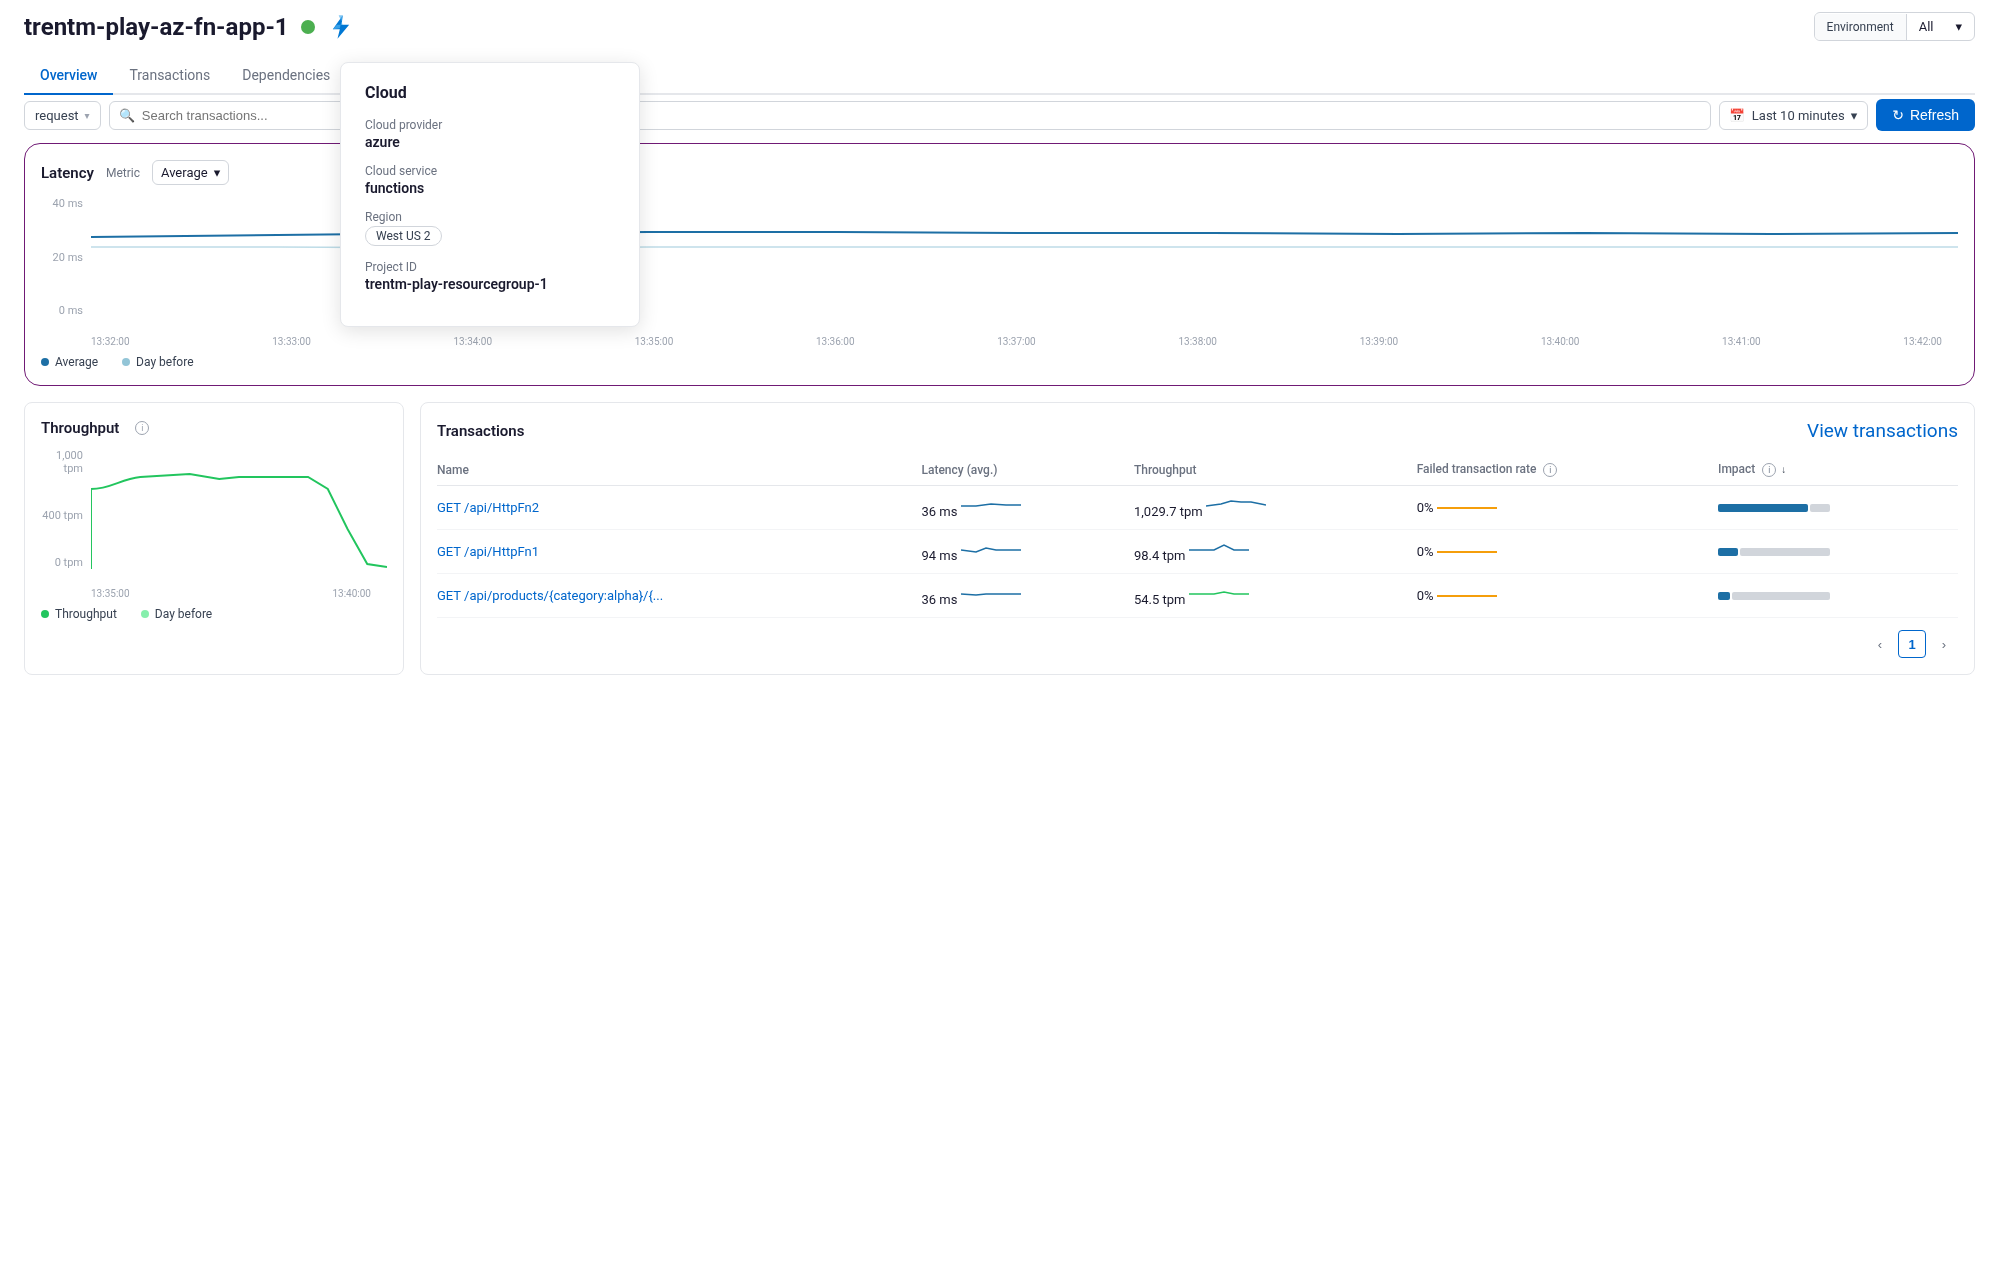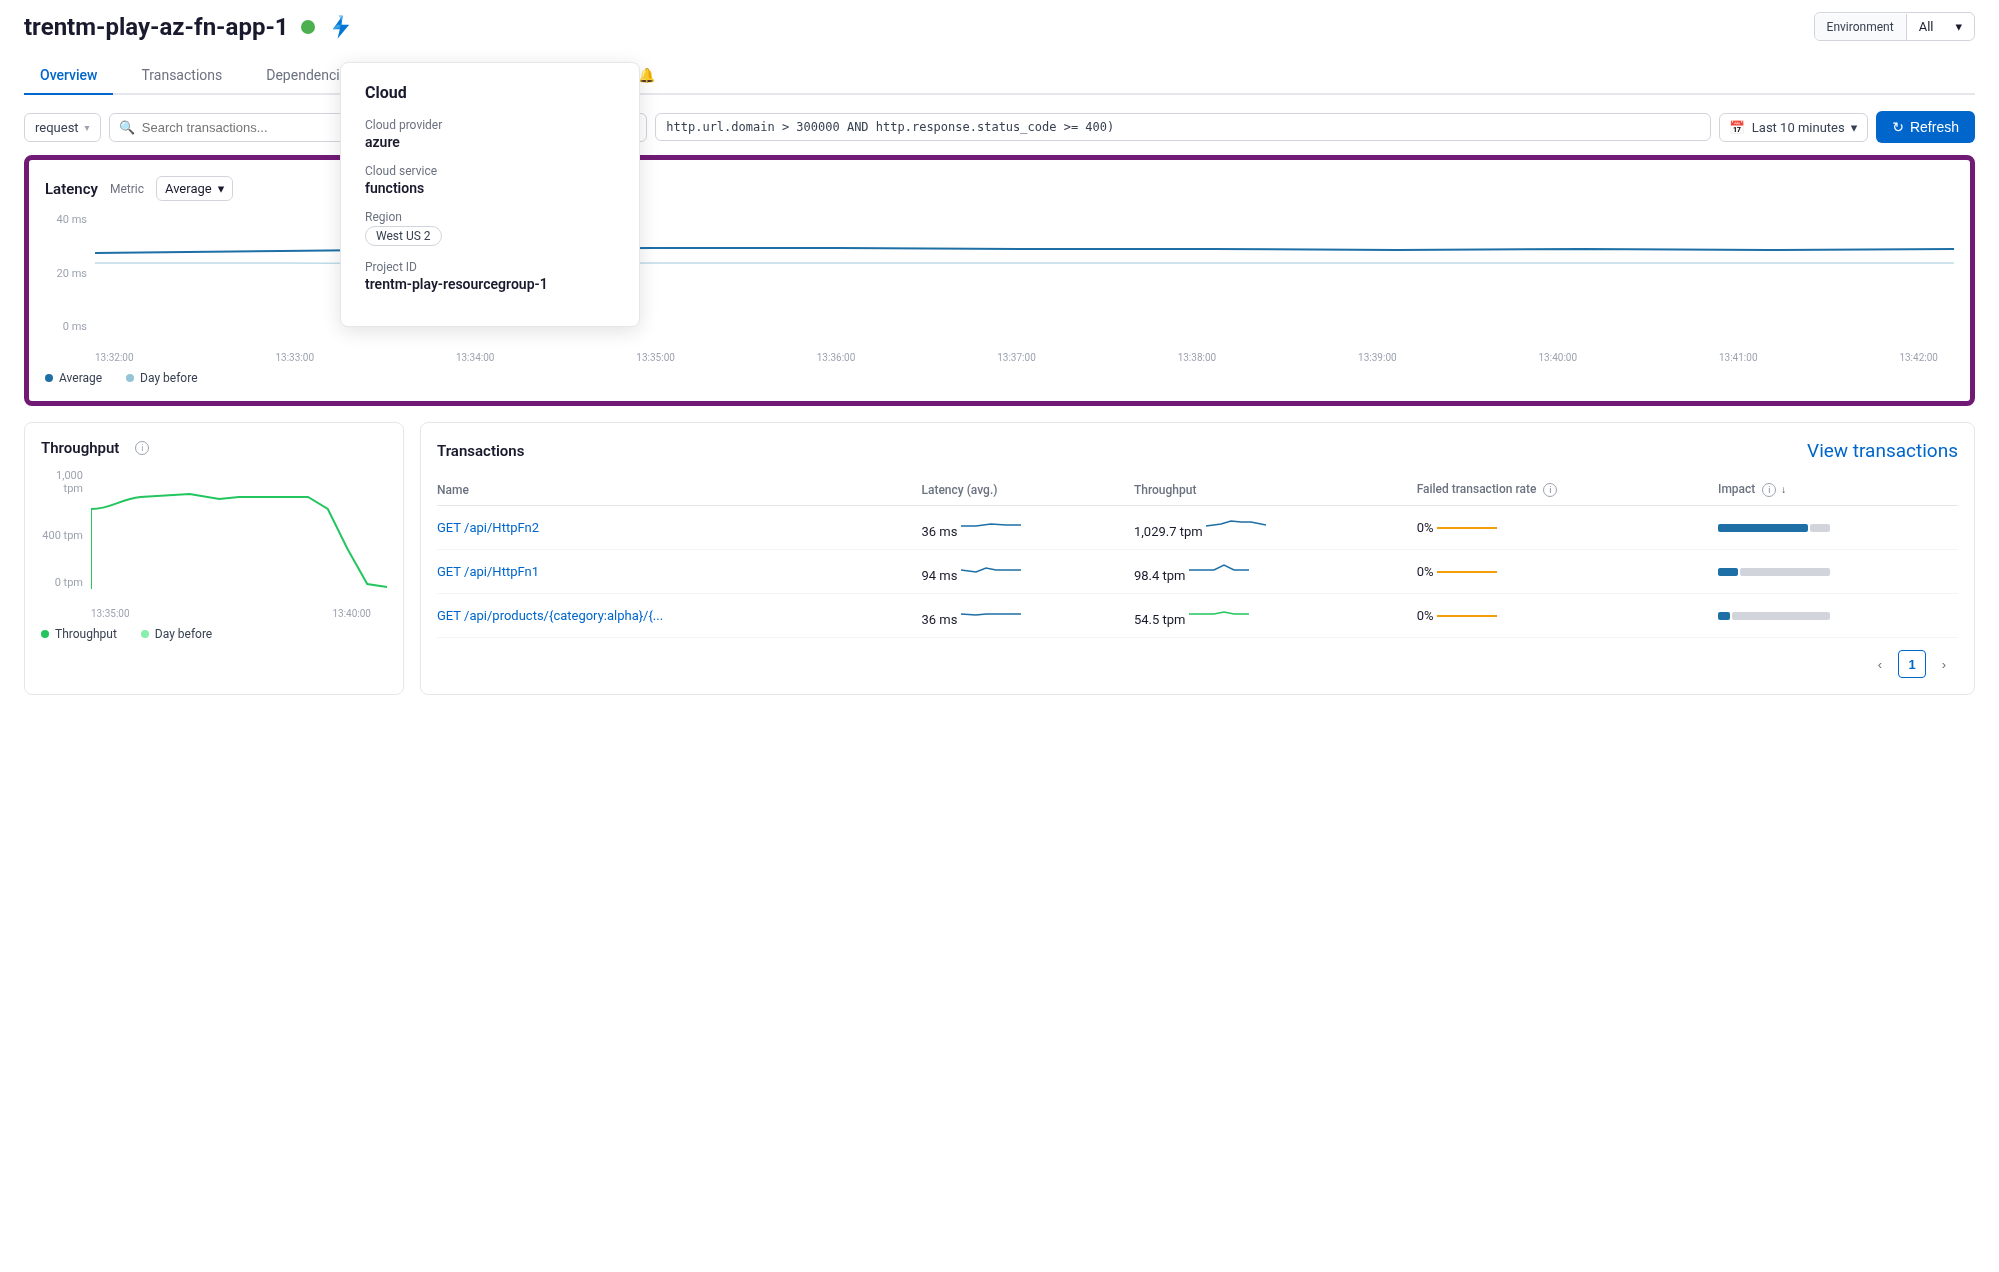--- a/index.html
+++ b/index.html
@@ -13,21 +13,21 @@
     .app-title { font-size: 24px; font-weight: 700; color: #1a1a2e; }
     .status-dot { width: 14px; height: 14px; border-radius: 50%; background: #4caf50; display: inline-block; }
     .azure-icon { width: 28px; height: 28px; display: flex; align-items: center; justify-content: center; }
     .azure-icon svg { width: 28px; height: 28px; }
     
     .env-selector { display: flex; align-items: center; border: 1px solid #d1d5db; border-radius: 6px; overflow: hidden; }
     .env-label { padding: 6px 12px; background: #f9fafb; border-right: 1px solid #d1d5db; font-size: 12px; color: #374151; }
     .env-value { padding: 6px 12px; font-size: 13px; color: #1a1a2e; display: flex; align-items: center; gap: 22px; }
     
     
-    .tabs { display: flex; align-items: center; border-bottom: 2px solid #e5e7eb; margin-bottom: 16px; gap: 12px; }
+    .tabs { display: flex; align-items: center; border-bottom: 2px solid #e5e7eb; margin-bottom: 4px; gap: 0; }
     .tab { padding: 10px 16px; cursor: pointer; font-size: 14px; color: #6b7280; border-bottom: 2px solid transparent; margin-bottom: -2px; white-space: nowrap; }
     .tab.active { color: #0066cc; border-bottom-color: #0066cc; font-weight: 500; }
     .tab-icon { display: inline-flex; align-items: center; margin-left: 4px; }
     
     
     .filters-row { display: flex; align-items: center; gap: 8px; margin-bottom: 12px; flex-wrap: wrap; }
     .filter-select { display: flex; align-items: center; border: 1px solid #d1d5db; border-radius: 6px; padding: 6px 10px; background: #fff; cursor: pointer; gap: 6px; font-size: 13px; color: #374151; }
     .filter-select .chevron { color: #9ca3af; font-size: 10px; }
     
     .search-box { display: flex; align-items: center; border: 1px solid #d1d5db; border-radius: 6px; padding: 6px 10px; background: #fff; gap: 6px; flex: 1; min-width: 200px; }
@@ -38,21 +38,21 @@
     
     .time-filter { display: flex; align-items: center; border: 1px solid #d1d5db; border-radius: 6px; padding: 6px 10px; background: #fff; gap: 6px; font-size: 13px; color: #374151; }
     .calendar-icon { color: #0066cc; }
     
     .refresh-btn { background: #0066cc; color: #fff; border: none; border-radius: 6px; padding: 8px 16px; font-size: 14px; font-weight: 500; cursor: pointer; display: flex; align-items: center; gap: 6px; }
     
     
     .main-content { display: flex; flex-direction: column; gap: 16px; }
     
     
-    .latency-card { background: #fff; border: 5px solid #701a75; border-radius: 8px; padding: 16px; }
+    .latency-card { background: #fff; border: 1px solid #701a75; border-radius: 16px; padding: 16px; }
     .card-header { display: flex; align-items: center; gap: 12px; margin-bottom: 12px; }
     .card-title { font-size: 15px; font-weight: 600; color: #1a1a2e; }
     .metric-label { font-size: 12px; color: #6b7280; }
     .metric-select { display: flex; align-items: center; border: 1px solid #d1d5db; border-radius: 6px; padding: 4px 8px; background: #fff; gap: 6px; font-size: 13px; cursor: pointer; }
     
     .chart-area { position: relative; height: 150px; margin: 0 0 8px 0; }
     .chart-y-labels { position: absolute; left: 0; top: 0; bottom: 30px; display: flex; flex-direction: column; justify-content: space-between; color: #9ca3af; font-size: 11px; padding-right: 8px; width: 50px; text-align: right; }
     .chart-svg-wrap { position: absolute; left: 50px; right: 0; top: 0; bottom: 30px; }
     .chart-x-labels { position: absolute; left: 50px; right: 16px; bottom: 0; display: flex; justify-content: space-between; color: #9ca3af; font-size: 10px; }
     
@@ -136,23 +136,20 @@
   </div>
 
   <div class="filters-row">
     <div class="filter-select">
       <span>request</span>
       <span class="chevron">▾</span>
     </div>
     <div class="search-box">
       <span class="search-icon-wrap">🔍</span>
       <input type="text" placeholder="Search transactions..." style="">
-    </div>
-    <div class="kql-filter">
-      <span>http.url.domain &gt; 300000 AND http.response.status_code &gt;= 400)</span>
     </div>
     <div class="time-filter">
       <span class="calendar-icon">📅</span>
       <span>Last 10 minutes</span>
       <span class="chevron">▾</span>
     </div>
     <button class="refresh-btn">
       <span>↻</span>
       <span>Refresh</span>
     </button>

